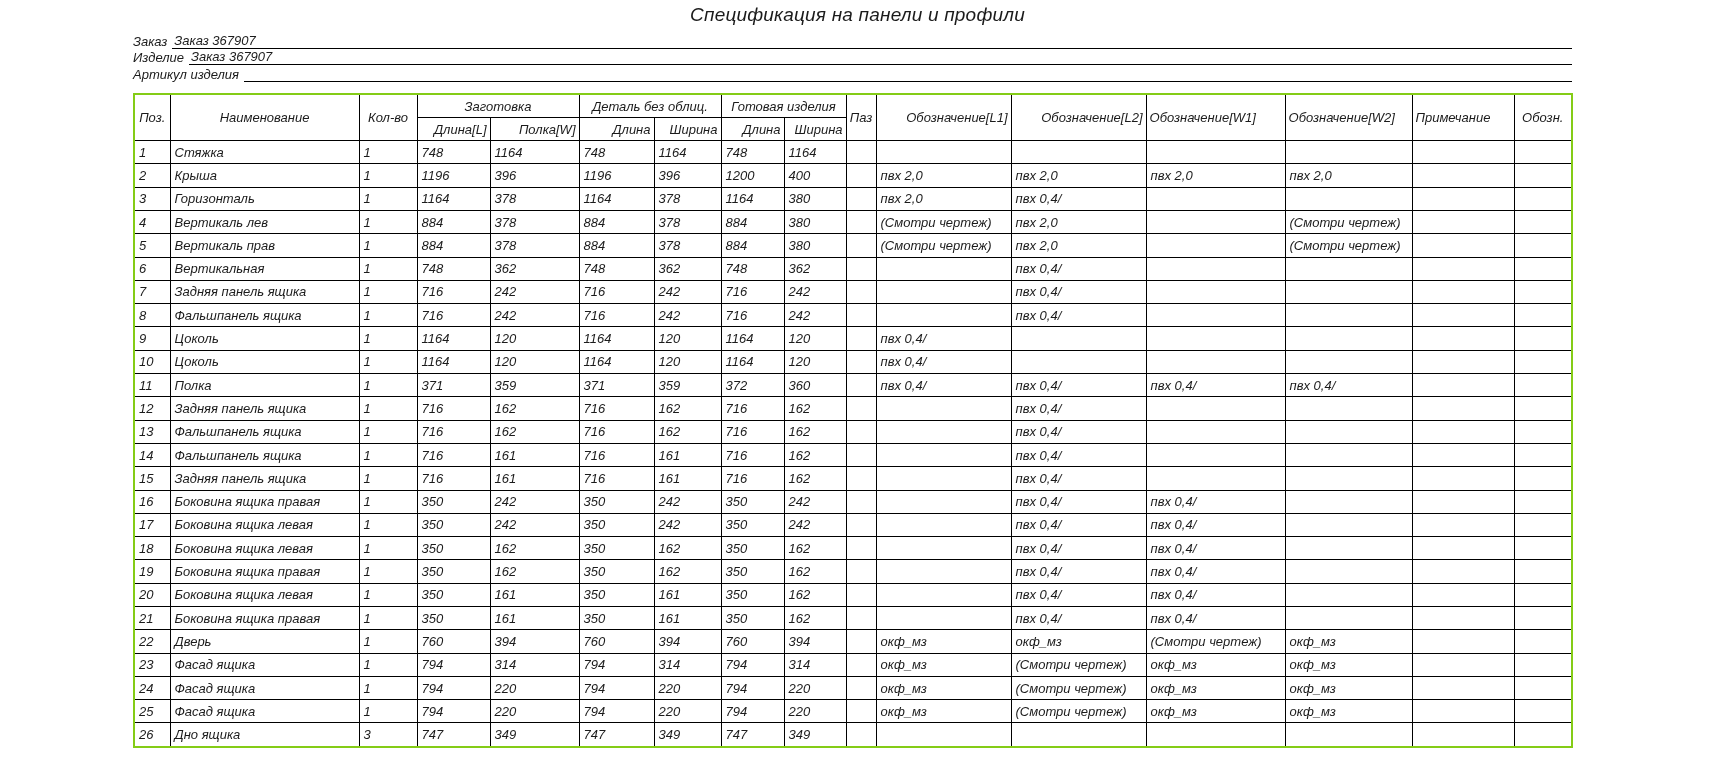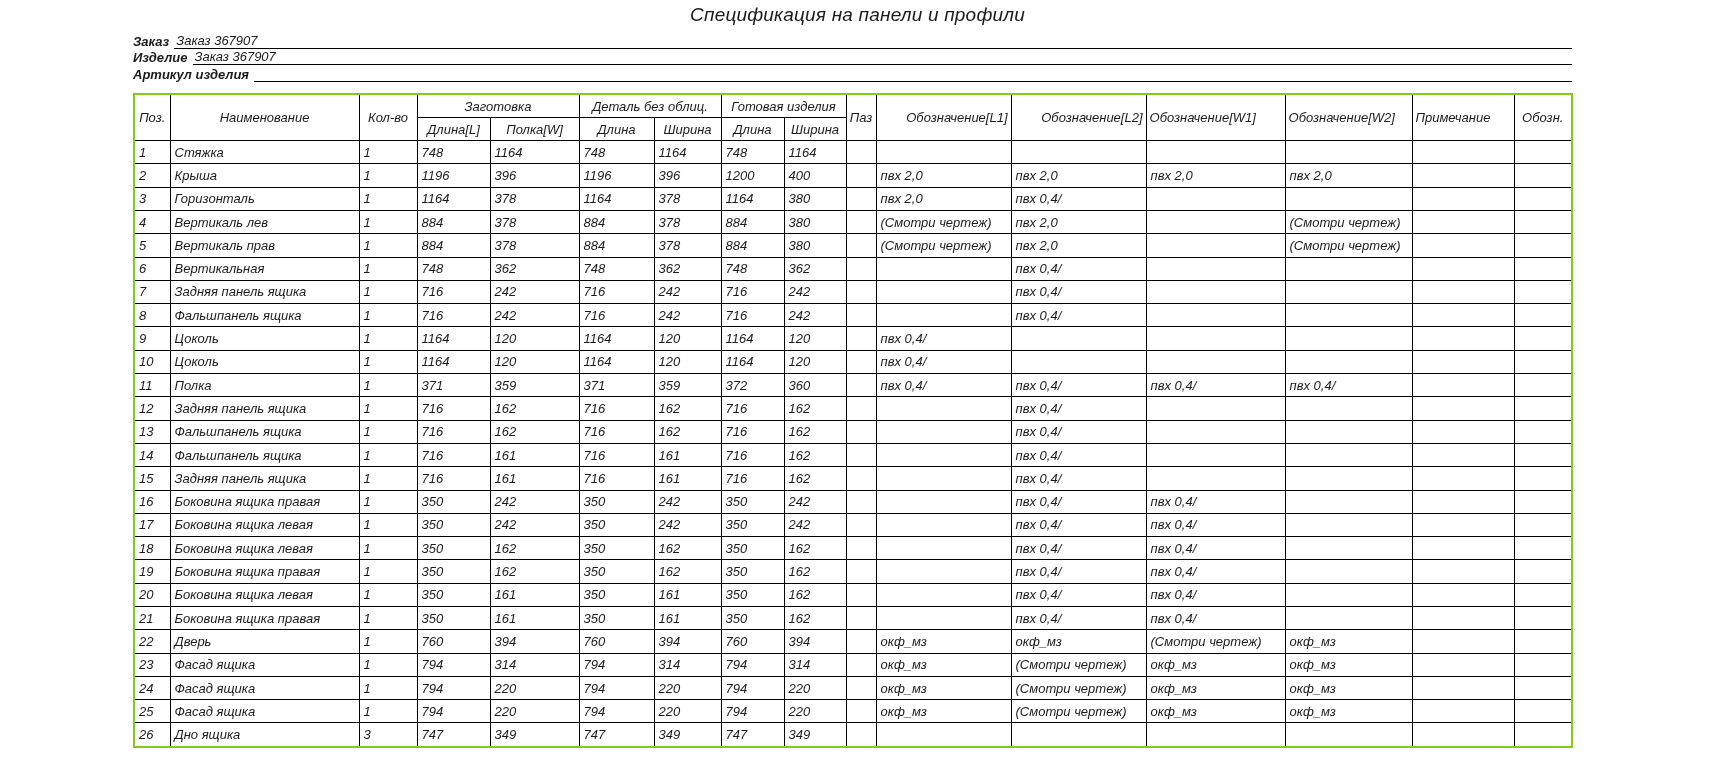--- a/index.html
+++ b/index.html
@@ -20,21 +20,21 @@
   .meta-block {
     margin: 6px 0 0 133px;
     width: 1439px;
   }
   .meta-row {
     display: flex;
     align-items: flex-end;
     height: 16.7px;
     font-size: 13px;
   }
-  .meta-label { white-space: pre; padding-right: 5px; font-weight: bold; }
+  .meta-label { white-space: pre; padding-right: 5px; }
   .meta-value {
     flex: 1;
     border-bottom: 1.5px solid #000;
     padding-left: 2px;
     line-height: 15px;
     white-space: nowrap;
   }
   table.spec-table {
     margin: 11px 0 0 133px;
     width: 1440px;
@@ -48,21 +48,21 @@
     border-top: 1.5px solid #000;
     border-bottom: 1.5px solid #000;
     font-weight: normal;
     font-style: italic;
     font-size: 13px;
     padding: 0 3px;
     overflow: hidden;
     white-space: nowrap;
   }
   .spec-table thead th { height: 22px; text-align: center; }
-  .spec-table thead tr.subhead th { text-align: center; }
+  .spec-table thead tr.subhead th { text-align: right; }
   .spec-table tbody td { height: 22.3px; text-align: left; padding-left: 4px; }
 </style>
 </head>
 <body>
 
 <div class="page-title">Спецификация на панели и профили</div>
 
 <div class="meta-block">
   <div class="meta-row">
     <span class="meta-label">Заказ</span>

